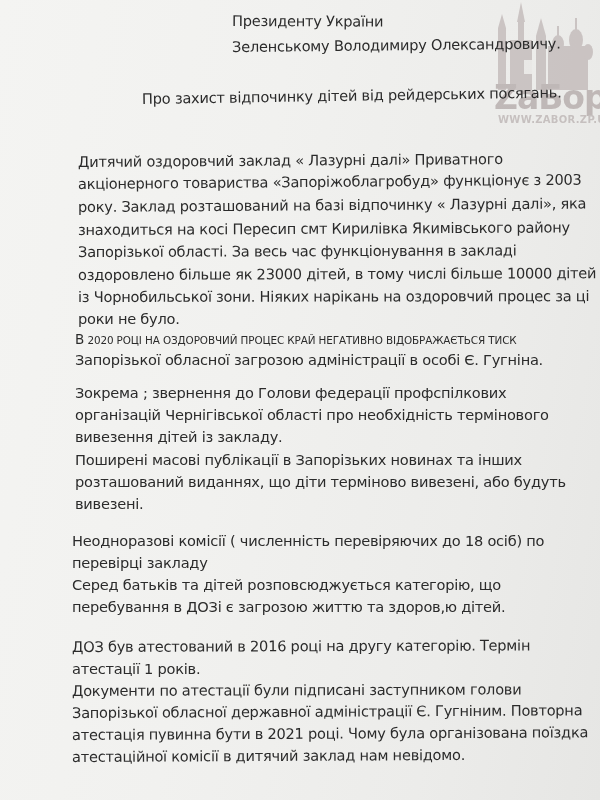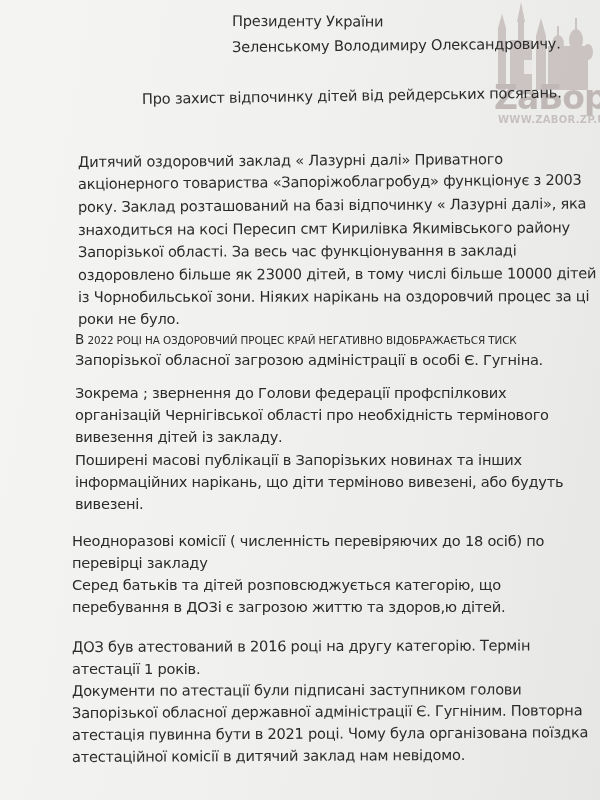--- a/index.html
+++ b/index.html
@@ -67,34 +67,34 @@
   <div class="line" style="left:78px;top:221px;transform:rotate(-0.3deg)">знаходиться на косі Пересип смт Кирилівка Якимівського району</div>
   <div class="line" style="left:78px;top:243px;transform:rotate(-0.2deg)">Запорізької області. За весь час функціонування в закладі</div>
   <div class="line" style="left:78px;top:266px;transform:rotate(-0.2deg)">оздоровлено більше як 23000 дітей, в тому числі більше 10000 дітей</div>
   <div class="line" style="left:78px;top:288px;transform:rotate(-0.1deg)">із Чорнобильської зони. Ніяких нарікань на оздоровчий процес за ці</div>
   <div class="line" style="left:78px;top:310px">роки не було.</div>
 </div>
 
 <div>
   <div class="line small" style="left:75px;top:331px">
     <span class="cap">В</span>
-    <span>2022 РОЦІ НА ОЗДОРОВЧИЙ ПРОЦЕС КРАЙ НЕГАТИВНО ВІДОБРАЖАЄТЬСЯ ТИСК</span>
+    <span>2020 РОЦІ НА ОЗДОРОВЧИЙ ПРОЦЕС КРАЙ НЕГАТИВНО ВІДОБРАЖАЄТЬСЯ ТИСК</span>
   </div>
   <div class="line" style="left:75px;top:351px">Запорізької обласної загрозою адміністрації в особі Є. Гугніна.</div>
 </div>
 
 <div>
   <div class="line" style="left:75px;top:384px">Зокрема ; звернення до Голови федерації профспілкових</div>
   <div class="line" style="left:75px;top:406px">організацій Чернігівської області про необхідність термінового</div>
   <div class="line" style="left:75px;top:428px">вивезення дітей із закладу.</div>
 </div>
 
 <div>
   <div class="line" style="left:75px;top:451px">Поширені  масові публікації в Запорізьких новинах та інших</div>
-  <div class="line" style="left:75px;top:473px">інформаційних нарікань, що діти терміново вивезені, або будуть</div>
+  <div class="line" style="left:75px;top:473px">розташований виданнях, що діти терміново вивезені, або будуть</div>
   <div class="line" style="left:75px;top:495px">вивезені.</div>
 </div>
 
 <div>
   <div class="line" style="left:72px;top:532px">Неодноразові комісії ( численність перевіряючих  до 18 осіб) по</div>
   <div class="line" style="left:72px;top:554px">перевірці закладу</div>
   <div class="line" style="left:72px;top:576px">Серед батьків та дітей розповсюджується категорію, що</div>
   <div class="line" style="left:72px;top:598px">перебування в ДОЗі є загрозою  життю та здоров,ю дітей.</div>
 </div>
 

